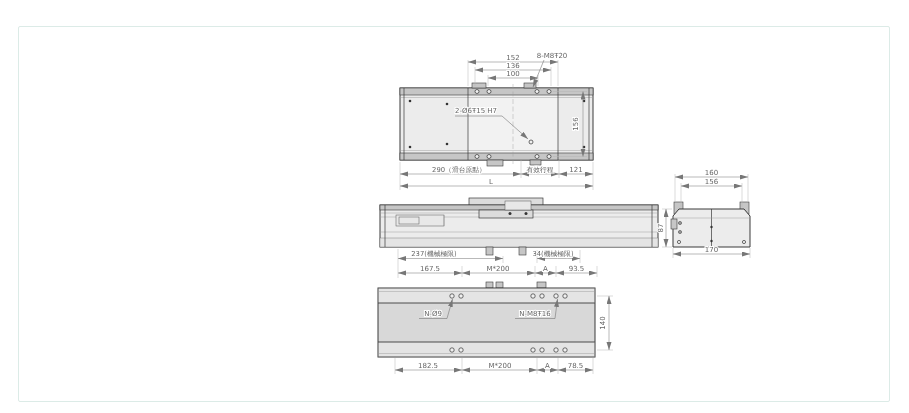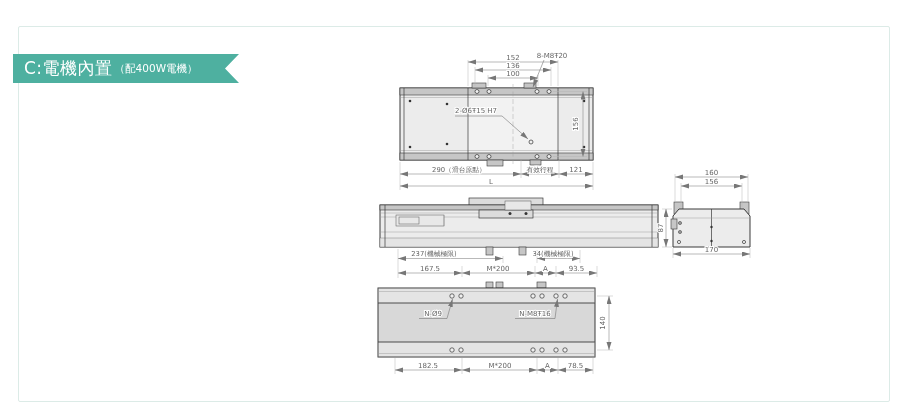--- a/index.html
+++ b/index.html
@@ -32,24 +32,20 @@
        paint-order:stroke;stroke:#fff;stroke-width:2px;text-anchor:middle;}
   text.cn{font-size:6.8px;}
 </style>
 </head>
 <body>
 
 <div class="stage">
 
   <div class="panel"></div>
 
-  <div class="banner" style="background-color: rgb(78, 176, 160);">
-    <span class="banner-title">C:電機內置</span>
-    <span class="banner-sub">（配400W電機）</span>
-  </div>
 
   <svg class="draw" viewBox="0 0 909 413">
     <defs>
       <marker id="arw" markerWidth="10" markerHeight="10" refX="8" refY="2.5" orient="auto-start-reverse" markerUnits="userSpaceOnUse">
         <path d="M0,0 L8,2.5 L0,5 Z" fill="#777"></path>
       </marker>
     </defs>
 
     <g>
       <rect class="body" x="400" y="88" width="193" height="72"></rect>

